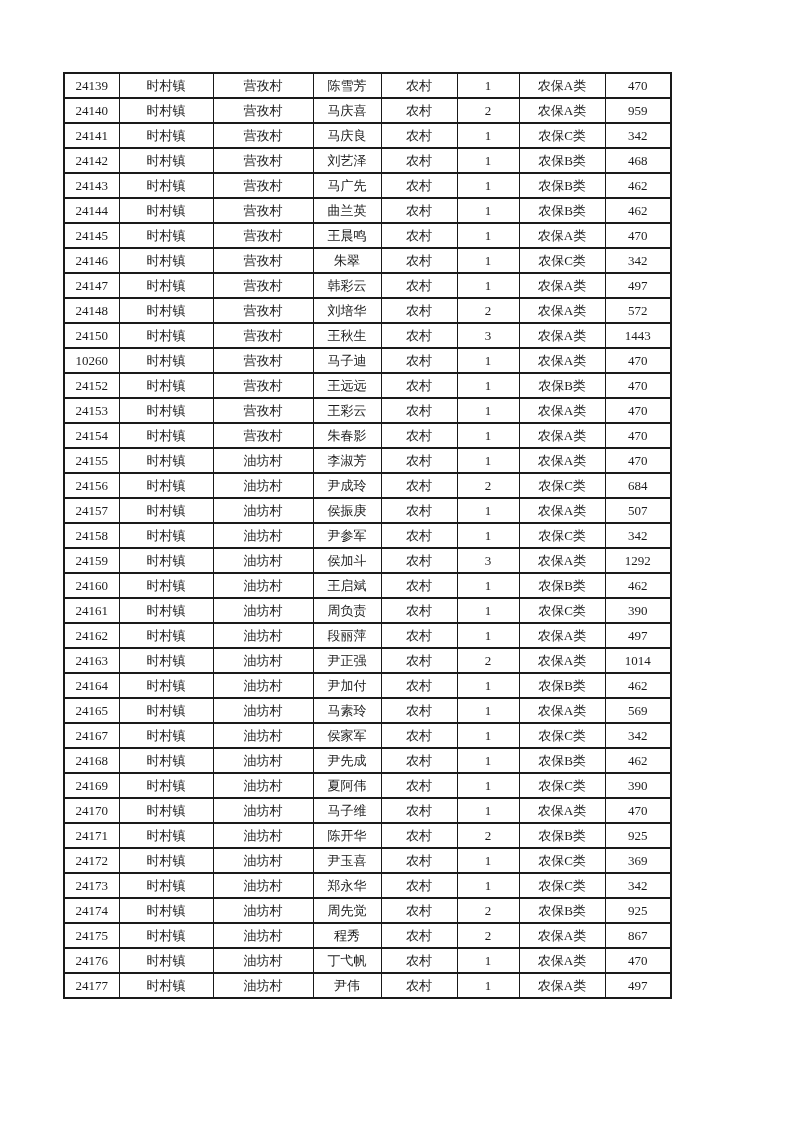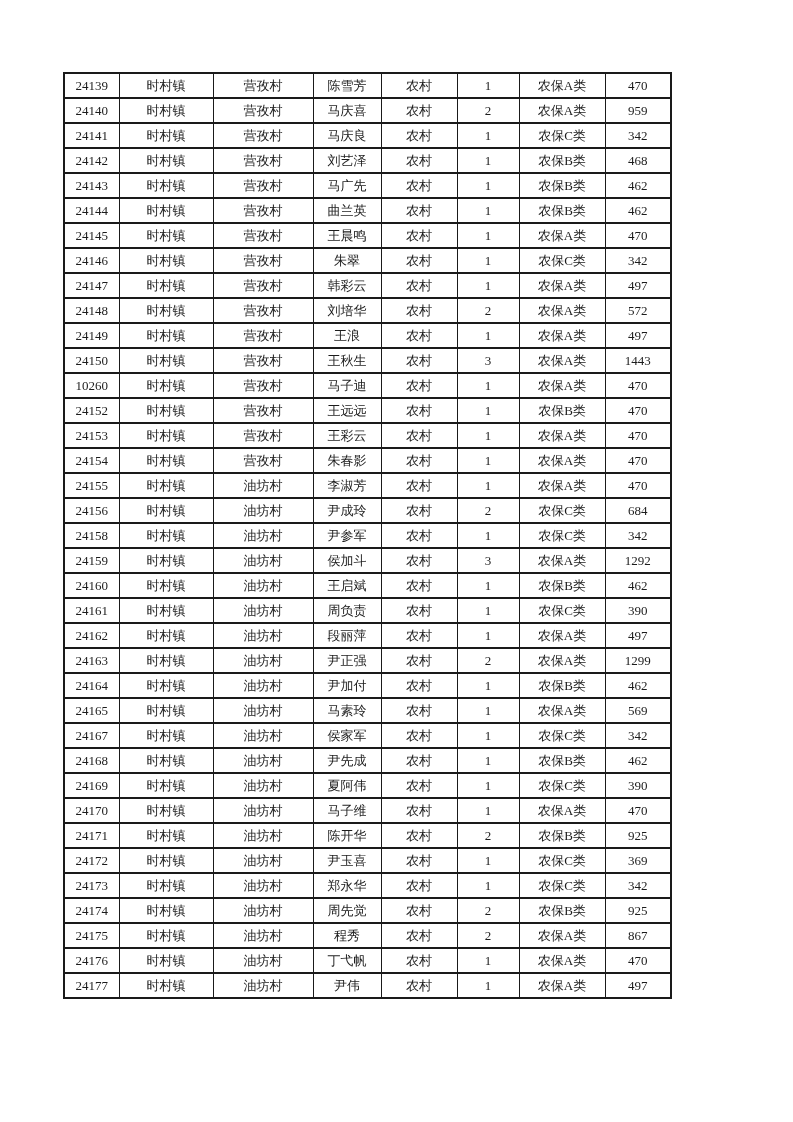--- a/index.html
+++ b/index.html
@@ -156,158 +156,158 @@
     <td>24148</td>
     <td>时村镇</td>
     <td>营孜村</td>
     <td>刘培华</td>
     <td>农村</td>
     <td>2</td>
     <td>农保A类</td>
     <td>572</td>
   </tr>
         <tr>
-    <td>24149</td>
-    <td>时村镇</td>
-    <td>营孜村</td>
-    <td>王浪</td>
+    <td>24150</td>
+    <td>时村镇</td>
+    <td>营孜村</td>
+    <td>王秋生</td>
+    <td>农村</td>
+    <td>3</td>
+    <td>农保A类</td>
+    <td>1443</td>
+  </tr>
+        <tr>
+    <td>10260</td>
+    <td>时村镇</td>
+    <td>营孜村</td>
+    <td>马子迪</td>
+    <td>农村</td>
+    <td>1</td>
+    <td>农保A类</td>
+    <td>470</td>
+  </tr>
+        <tr>
+    <td>24152</td>
+    <td>时村镇</td>
+    <td>营孜村</td>
+    <td>王远远</td>
+    <td>农村</td>
+    <td>1</td>
+    <td>农保B类</td>
+    <td>470</td>
+  </tr>
+        <tr>
+    <td>24153</td>
+    <td>时村镇</td>
+    <td>营孜村</td>
+    <td>王彩云</td>
+    <td>农村</td>
+    <td>1</td>
+    <td>农保A类</td>
+    <td>470</td>
+  </tr>
+        <tr>
+    <td>24154</td>
+    <td>时村镇</td>
+    <td>营孜村</td>
+    <td>朱春影</td>
+    <td>农村</td>
+    <td>1</td>
+    <td>农保A类</td>
+    <td>470</td>
+  </tr>
+        <tr>
+    <td>24155</td>
+    <td>时村镇</td>
+    <td>油坊村</td>
+    <td>李淑芳</td>
+    <td>农村</td>
+    <td>1</td>
+    <td>农保A类</td>
+    <td>470</td>
+  </tr>
+        <tr>
+    <td>24156</td>
+    <td>时村镇</td>
+    <td>油坊村</td>
+    <td>尹成玲</td>
+    <td>农村</td>
+    <td>2</td>
+    <td>农保C类</td>
+    <td>684</td>
+  </tr>
+        <tr>
+    <td>24157</td>
+    <td>时村镇</td>
+    <td>油坊村</td>
+    <td>侯振庚</td>
+    <td>农村</td>
+    <td>1</td>
+    <td>农保A类</td>
+    <td>507</td>
+  </tr>
+        <tr>
+    <td>24158</td>
+    <td>时村镇</td>
+    <td>油坊村</td>
+    <td>尹参军</td>
+    <td>农村</td>
+    <td>1</td>
+    <td>农保C类</td>
+    <td>342</td>
+  </tr>
+        <tr>
+    <td>24159</td>
+    <td>时村镇</td>
+    <td>油坊村</td>
+    <td>侯加斗</td>
+    <td>农村</td>
+    <td>3</td>
+    <td>农保A类</td>
+    <td>1292</td>
+  </tr>
+        <tr>
+    <td>24160</td>
+    <td>时村镇</td>
+    <td>油坊村</td>
+    <td>王启斌</td>
+    <td>农村</td>
+    <td>1</td>
+    <td>农保B类</td>
+    <td>462</td>
+  </tr>
+        <tr>
+    <td>24161</td>
+    <td>时村镇</td>
+    <td>油坊村</td>
+    <td>周负责</td>
+    <td>农村</td>
+    <td>1</td>
+    <td>农保C类</td>
+    <td>390</td>
+  </tr>
+        <tr>
+    <td>24162</td>
+    <td>时村镇</td>
+    <td>油坊村</td>
+    <td>段丽萍</td>
     <td>农村</td>
     <td>1</td>
     <td>农保A类</td>
     <td>497</td>
   </tr>
         <tr>
-    <td>24150</td>
-    <td>时村镇</td>
-    <td>营孜村</td>
-    <td>王秋生</td>
-    <td>农村</td>
-    <td>3</td>
-    <td>农保A类</td>
-    <td>1443</td>
-  </tr>
-        <tr>
-    <td>10260</td>
-    <td>时村镇</td>
-    <td>营孜村</td>
-    <td>马子迪</td>
-    <td>农村</td>
-    <td>1</td>
-    <td>农保A类</td>
-    <td>470</td>
-  </tr>
-        <tr>
-    <td>24152</td>
-    <td>时村镇</td>
-    <td>营孜村</td>
-    <td>王远远</td>
-    <td>农村</td>
-    <td>1</td>
-    <td>农保B类</td>
-    <td>470</td>
-  </tr>
-        <tr>
-    <td>24153</td>
-    <td>时村镇</td>
-    <td>营孜村</td>
-    <td>王彩云</td>
-    <td>农村</td>
-    <td>1</td>
-    <td>农保A类</td>
-    <td>470</td>
-  </tr>
-        <tr>
-    <td>24154</td>
-    <td>时村镇</td>
-    <td>营孜村</td>
-    <td>朱春影</td>
-    <td>农村</td>
-    <td>1</td>
-    <td>农保A类</td>
-    <td>470</td>
-  </tr>
-        <tr>
-    <td>24155</td>
-    <td>时村镇</td>
-    <td>油坊村</td>
-    <td>李淑芳</td>
-    <td>农村</td>
-    <td>1</td>
-    <td>农保A类</td>
-    <td>470</td>
-  </tr>
-        <tr>
-    <td>24156</td>
-    <td>时村镇</td>
-    <td>油坊村</td>
-    <td>尹成玲</td>
-    <td>农村</td>
-    <td>2</td>
-    <td>农保C类</td>
-    <td>684</td>
-  </tr>
-        <tr>
-    <td>24158</td>
-    <td>时村镇</td>
-    <td>油坊村</td>
-    <td>尹参军</td>
-    <td>农村</td>
-    <td>1</td>
-    <td>农保C类</td>
-    <td>342</td>
-  </tr>
-        <tr>
-    <td>24159</td>
-    <td>时村镇</td>
-    <td>油坊村</td>
-    <td>侯加斗</td>
-    <td>农村</td>
-    <td>3</td>
-    <td>农保A类</td>
-    <td>1292</td>
-  </tr>
-        <tr>
-    <td>24160</td>
-    <td>时村镇</td>
-    <td>油坊村</td>
-    <td>王启斌</td>
-    <td>农村</td>
-    <td>1</td>
-    <td>农保B类</td>
-    <td>462</td>
-  </tr>
-        <tr>
-    <td>24161</td>
-    <td>时村镇</td>
-    <td>油坊村</td>
-    <td>周负责</td>
-    <td>农村</td>
-    <td>1</td>
-    <td>农保C类</td>
-    <td>390</td>
-  </tr>
-        <tr>
-    <td>24162</td>
-    <td>时村镇</td>
-    <td>油坊村</td>
-    <td>段丽萍</td>
-    <td>农村</td>
-    <td>1</td>
-    <td>农保A类</td>
-    <td>497</td>
-  </tr>
-        <tr>
     <td>24163</td>
     <td>时村镇</td>
     <td>油坊村</td>
     <td>尹正强</td>
     <td>农村</td>
     <td>2</td>
     <td>农保A类</td>
-    <td>1299</td>
+    <td>1014</td>
   </tr>
         <tr>
     <td>24164</td>
     <td>时村镇</td>
     <td>油坊村</td>
     <td>尹加付</td>
     <td>农村</td>
     <td>1</td>
     <td>农保B类</td>
     <td>462</td>

